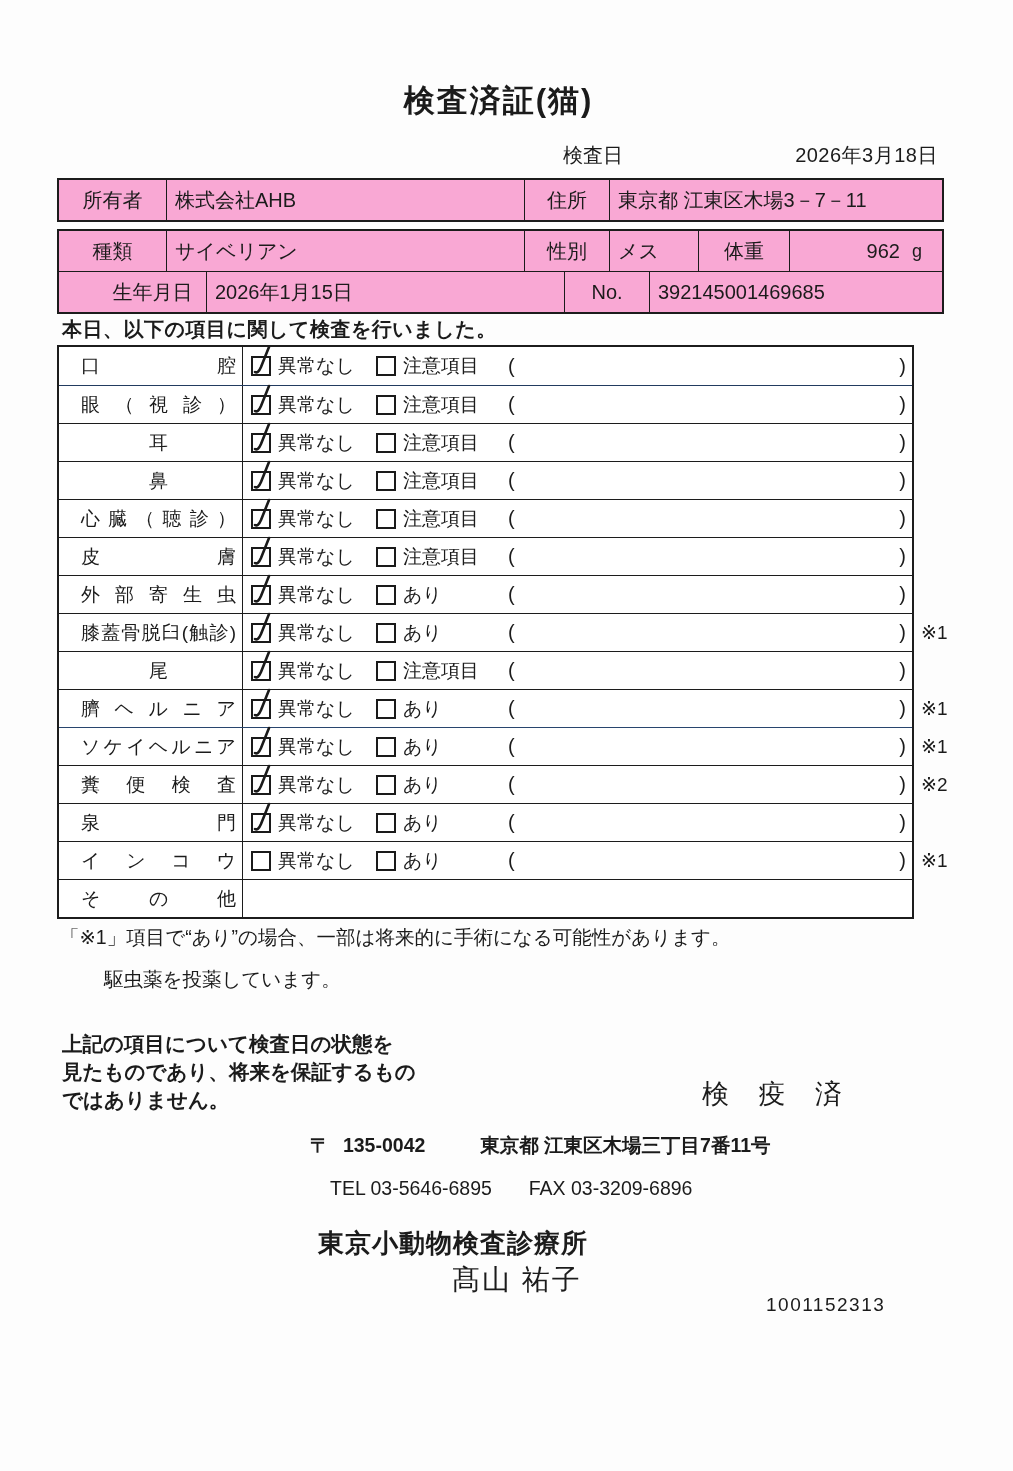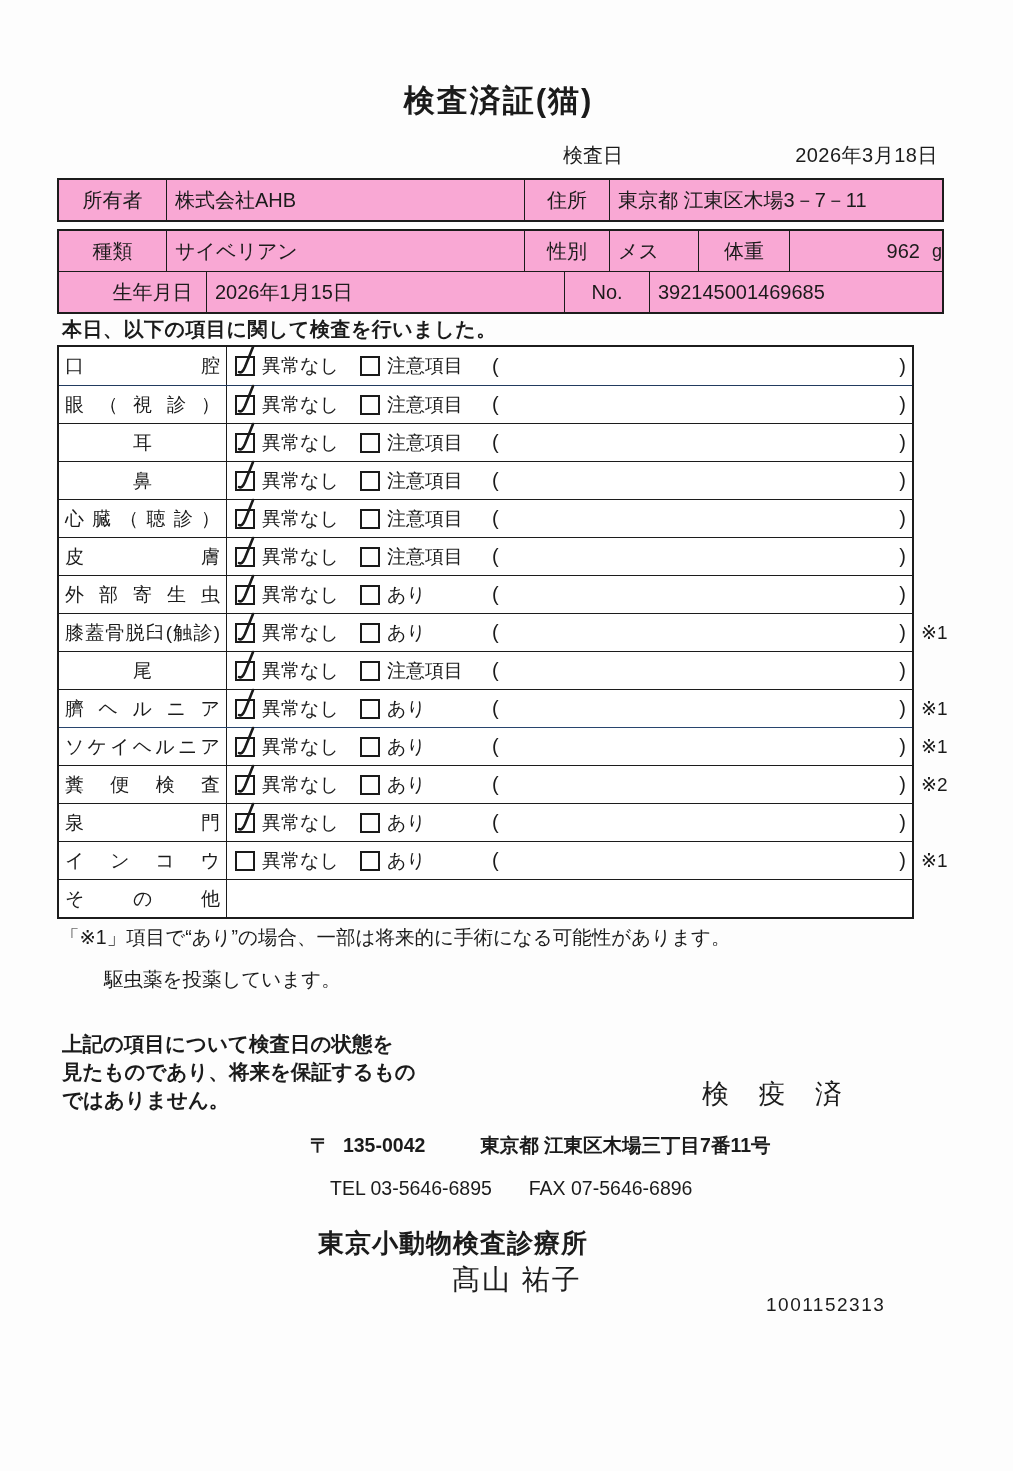--- a/index.html
+++ b/index.html
@@ -26,37 +26,37 @@
   .irow + .irow{border-top:1.5px solid #1c1c1c;padding-left:40px;}
   .icell{display:flex;align-items:center;font-size:20px;box-sizing:border-box;
     border-right:1.5px solid #1c1c1c;padding:0 8px;white-space:nowrap;}
   .icell:last-child{border-right:none;}
   .icell.lab{justify-content:center;padding:0 4px;}
   .w-lab{width:108px;}
   .w-val{width:358px;}
   .w-lab2{width:85px;}
   .w-sex{width:89px;}
   .w-wlab{width:91px;}
-  .w-wval{flex:1;justify-content:flex-end;padding-right:0;}
+  .w-wval{flex:1;justify-content:flex-end;padding-right:20px;}
   .w-rest{flex:1;}
   .owner-table{left:57px;top:178px;width:883px;}
   .pet-table{left:57px;top:229px;width:883px;}
   .unit{margin-left:12px;font-size:18px;}
 
   
   .intro{left:62px;top:316px;font-size:20px;font-weight:700;letter-spacing:0.5px;}
 
   
   .checklist{left:57px;top:345px;width:853px;border:2.5px solid #1c1c1c;background:#fff;}
   .crow{display:flex;height:38px;position:relative;box-sizing:border-box;}
   .crow + .crow{border-top:1.5px solid #1c1c1c;}
   .crow:nth-child(11){border-top-color:#28456e;}
   .crow:nth-child(2){border-top-color:#223b60;}
   .row-label{width:168px;box-sizing:border-box;border-right:1.5px solid #1c1c1c;
-    display:flex;align-items:center;padding:0 6px;font-size:19px;}
+    display:flex;align-items:center;padding:0 6px;font-size:19px;margin-left:16px;}
   .row-label .txt{width:100%;text-align:justify;text-align-last:justify;}
   .row-label .txt.single{text-align-last:center;}
   .row-content{flex:1;display:flex;align-items:center;padding-left:8px;font-size:19px;}
   .grp{display:flex;align-items:center;}
   .grp1{width:125px;}
   .grp2{width:132px;}
   .checkbox{width:16px;height:16px;border:2px solid #1a1a1a;display:inline-block;
     position:relative;margin-right:7px;flex:none;background:#fff;}
   .checkbox svg{position:absolute;left:-2px;top:-14px;overflow:visible;display:none;}
   .checkbox.checked svg{display:block;}
@@ -540,17 +540,17 @@
 
 <div class="abs postal-line">
   <span>〒</span>
   <span style="margin-left:8px;">135-0042</span>
   <span class="gap"></span>
   <span>東京都 江東区木場三丁目7番11号</span>
 </div>
 <div class="abs tel-line">
   <span>TEL 03-5646-6895</span>
   <span class="gap"></span>
-  <span>FAX 07-5646-6896</span>
+  <span>FAX 03-3209-6896</span>
 </div>
 <div class="abs clinic-name">東京小動物検査診療所</div>
 <div class="abs vet-name">髙山 祐子</div>
 <div class="abs serial">1001152313</div>
 
 </body></html>

